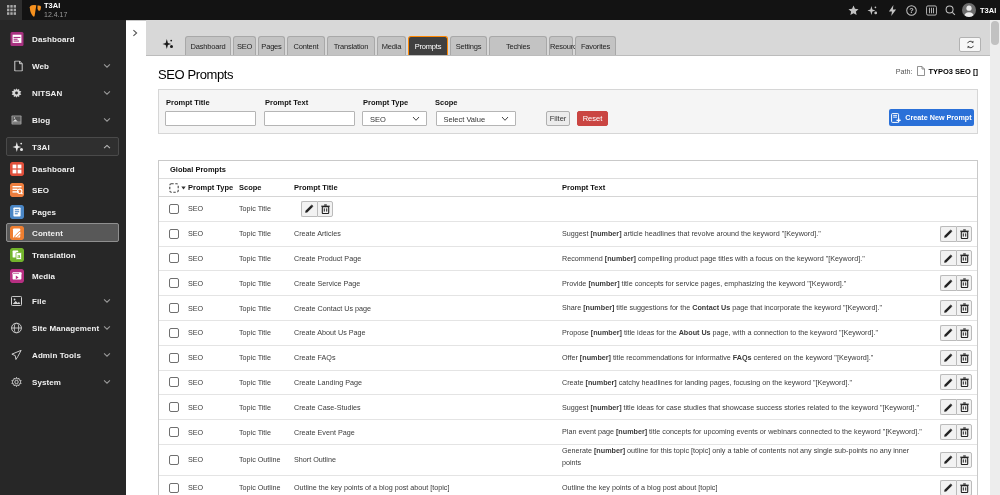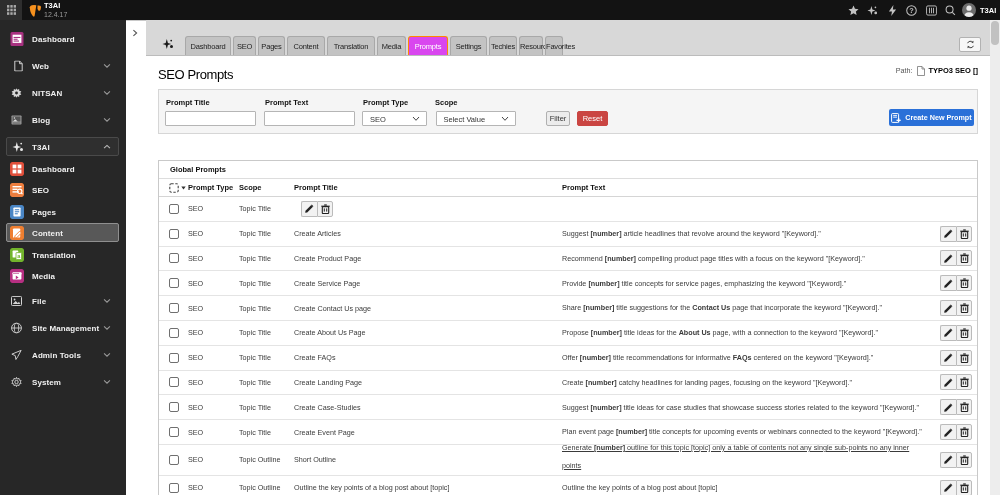--- a/index.html
+++ b/index.html
@@ -28,25 +28,25 @@
 
 
 #navstrip { position:absolute; left:126px; top:20px; width:20px; height:475px; background:#fff; border-top:1px solid #c9c9c9; }
 #navstrip svg { position:absolute; left:6px; top:8px; }
 
 
 #content { position:absolute; left:146px; top:20px; width:844px; height:475px; background:#fff; }
 #docheader { position:absolute; left:0; top:0; width:844px; height:36px; background:#d8d8d8; border-bottom:1px solid #bcbcbc; }
 #tabs { position:absolute; left:39px; bottom:0; display:flex; align-items:flex-end; }
 .tab { height:19.5px; line-height:19.5px; background:#c3c3c3; border:1px solid #a8a8a8; border-bottom:none; border-radius:3px 3px 0 0; margin-right:2px; padding:0; font-size:7.5px; letter-spacing:-0.2px; color:#222; text-align:center; }
-.tab.active { background:#d946ef; border-color:#ff8700; color:#fff; }
+.tab.active { background:#404040; border-color:#ff8700; color:#fff; }
 #dhspark { position:absolute; left:16px; bottom:5px; }
 #refreshbtn { position:absolute; right:9px; top:17px; width:22px; height:15px; background:#f7f7f7; border:1px solid #b2b2b2; border-radius:2px; display:flex; align-items:center; justify-content:center; }
 
-#pathline { position:absolute; right:12px; top:46px; font-size:7.2px; color:#555; display:flex; }
+#pathline { position:absolute; right:12px; top:46px; font-size:7.2px; color:#555; display:flex; align-items:center; }
 #pathline b { color:#000; font-size:7.5px; }
 #h1 { position:absolute; left:12px; top:46.5px; font-size:13px; font-weight:normal; color:#000; letter-spacing:-0.4px; }
 
 
 #filter { position:absolute; left:12px; top:69px; width:820px; height:44.5px; background:#f5f5f5; border:1px solid #d6d6d6; }
 #filter { top:69px; }
 .flabel { position:absolute; top:8px; font-size:7.5px; font-weight:bold; color:#111; }
 .finput { position:absolute; top:20.5px; height:15px; background:#fff; border:1px solid #b5b5b5; border-radius:1px; font-size:7.5px; color:#333; }
 .fselect { position:absolute; top:20.5px; height:15px; background:#fff; border:1px solid #b5b5b5; border-radius:1px; font-size:7.5px; color:#333; }
 .fselect span { position:absolute; left:7px; top:3.5px; }
@@ -54,21 +54,21 @@
 #btnfilter { position:absolute; left:387px; top:20.5px; width:24px; height:15px; background:#ececec; border:1px solid #b0b0b0; border-radius:2px; font-size:7.5px; color:#333; text-align:center; line-height:13.5px; }
 #btnreset { position:absolute; left:418px; top:20.5px; width:31px; height:15px; background:#ca4542; border:1px solid #ca4542; border-radius:2px; font-size:7.5px; color:#fff; text-align:center; line-height:13.5px; }
 #btncreate { position:absolute; left:730px; top:19px; width:85px; height:17px; background:#2a70d8; border-radius:2px; color:#fff; font-size:7.2px; font-weight:bold; white-space:nowrap; display:flex; align-items:center; justify-content:center; }
 #btncreate svg { margin-right:4px; }
 
 
 #tablepanel { position:absolute; left:12px; top:140px; width:820px; height:360px; background:#fff; border:1px solid #c9c9c9; }
 #gp { height:18px; line-height:18px; padding-left:11px; font-size:7.5px; font-weight:bold; color:#111; border-bottom:1px solid #ddd; }
 #thead { height:18px; border-bottom:1px solid #d5d5d5; display:flex; align-items:center; font-size:7.5px; font-weight:bold; color:#111; }
 .row { display:flex; align-items:center; border-bottom:1px solid #e4e4e4; height:24.8px; font-size:7.2px; color:#3a3a3a; }
-.row.tall { height:31px; } .row.tall .c5 { margin-top:-6px; line-height:18px;text-decoration:underline; }
+.row.tall { height:31px; } .row.tall .c5 { margin-top:-6px; line-height:12px; }
 .c1 { width:29px; padding-left:10px; display:flex; align-items:center; }
 .c2 { width:51px; }
 .c3 { width:55px; }
 .c4 { width:268px; }
 .c5 { flex:1; line-height:9.5px; padding-right:4px; }
 .c6 { width:44px; display:flex; justify-content:flex-end; padding-right:5px; }
 .cb { width:10px; height:10px; border:1px solid #6f6f6f; border-radius:2px; background:#fff; }
 .btngroup { display:flex; }
 .abtn { width:16px; height:16px; background:#f2f2f2; border:1px solid #bbb; display:flex; align-items:center; justify-content:center; }
 .abtn.l { border-radius:2px 0 0 2px; border-right:none; }
@@ -313,23 +313,23 @@
       </svg>
     <div id="tabs">
       <div class="tab" style="width:46px">Dashboard</div>
       <div class="tab" style="width:23px">SEO</div>
       <div class="tab" style="width:27px">Pages</div>
       <div class="tab" style="width:38px">Content</div>
       <div class="tab" style="width:48px">Translation</div>
       <div class="tab" style="width:29px">Media</div>
       <div class="tab active" style="width:40px">Prompts</div>
       <div class="tab" style="width:37px">Settings</div>
-      <div class="tab" style="width:28px">Techies</div>
+      <div class="tab" style="width:58px">Techies</div>
       <div class="tab" style="width:24px">Resources</div>
-      <div class="tab" style="width:18px">Favorites</div>
+      <div class="tab" style="width:41px">Favorites</div>
     </div>
     <div id="refreshbtn">
         <svg width="9" height="9" viewBox="0 0 9 9">
           <path d="M1.6 3.2 A3 3 0 0 1 6.8 2.4" fill="none" stroke="#444" stroke-width="1"></path>
           <path d="M7.6 0.8 L7.2 3.2 L5.2 2.2 Z" fill="#444"></path>
           <path d="M7.4 5.8 A3 3 0 0 1 2.2 6.6" fill="none" stroke="#444" stroke-width="1"></path>
           <path d="M1.4 8.2 L1.8 5.8 L3.8 6.8 Z" fill="#444"></path>
         </svg>
       </div>
   </div>

